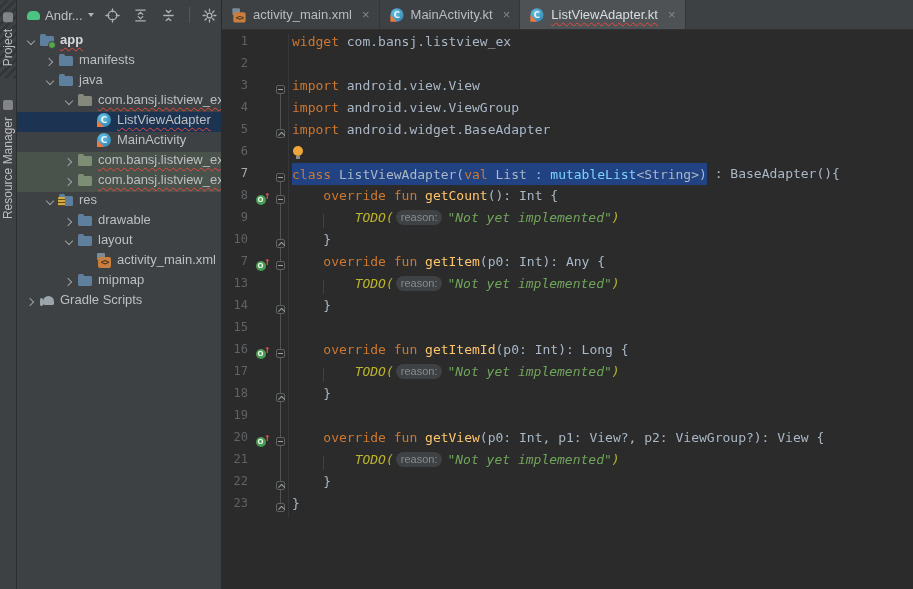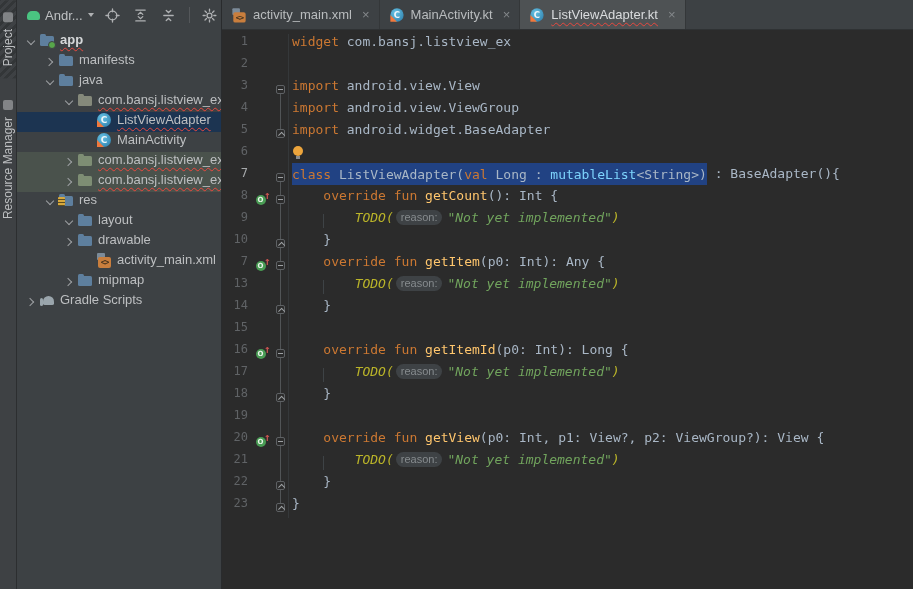--- a/index.html
+++ b/index.html
@@ -235,37 +235,37 @@
           </span>
           <span class="icn icn-folder-res">
             <i class="f-tab"></i>
             <i class="f-body"></i>
             <i class="f-lines"></i>
           </span>
           <span class="label">res</span>
         </div>
         <div class="row" style="padding-left: 43px;">
           <span class="chev-slot">
+            <i class="chev" style="display: inline-block;"></i>
+          </span>
+          <span class="icn icn-folder">
+            <i class="f-tab"></i>
+            <i class="f-body"></i>
+          </span>
+          <span class="label">drawable</span>
+        </div>
+        <div class="row" style="padding-left: 43px;">
+          <span class="chev-slot">
             <i class="chev open" style="display: inline-block;"></i>
           </span>
           <span class="icn icn-folder">
             <i class="f-tab"></i>
             <i class="f-body"></i>
           </span>
           <span class="label">layout</span>
-        </div>
-        <div class="row" style="padding-left: 43px;">
-          <span class="chev-slot">
-            <i class="chev" style="display: inline-block;"></i>
-          </span>
-          <span class="icn icn-folder">
-            <i class="f-tab"></i>
-            <i class="f-body"></i>
-          </span>
-          <span class="label">drawable</span>
         </div>
         <div class="row" style="padding-left: 62px;">
           <span class="chev-slot"></span>
           <span class="icn icn-xml-layout">
             <i class="x-img"></i>
             <i class="x-code">&lt;&gt;</i>
           </span>
           <span class="label">activity_main.xml</span>
         </div>
         <div class="row" style="padding-left: 43px;">
@@ -358,21 +358,21 @@
           <span class="gslot"></span>
           <span class="fslot"></span>
           <span class="code-text"><span class="bulb"><i></i></span></span>
         </div>
         <div class="code-line">
           <span class="ln cur">7</span>
           <span class="gslot"></span>
           <span class="fslot g-bottom">
             <i class="fm open" style="display: inline-block;"></i>
           </span>
-          <span class="code-text"><span class="selwrap"><span class="tok kw">class </span><span class="tok plain">ListViewAdapter(</span><span class="tok kw">val </span><span class="tok plain">Long : </span><span class="tok err">mutableList</span><span class="tok plain">&lt;String&gt;)</span></span><span class="tok plain"> : BaseAdapter(){</span></span>
+          <span class="code-text"><span class="selwrap"><span class="tok kw">class </span><span class="tok plain">ListViewAdapter(</span><span class="tok kw">val </span><span class="tok plain">List : </span><span class="tok err">mutableList</span><span class="tok plain">&lt;String&gt;)</span></span><span class="tok plain"> : BaseAdapter(){</span></span>
         </div>
         <div class="code-line">
           <span class="ln">8</span>
           <span class="gslot">
             <span class="ovr">
               <i>O</i>
               <b>↑</b>
             </span>
           </span>
           <span class="fslot g-full">

